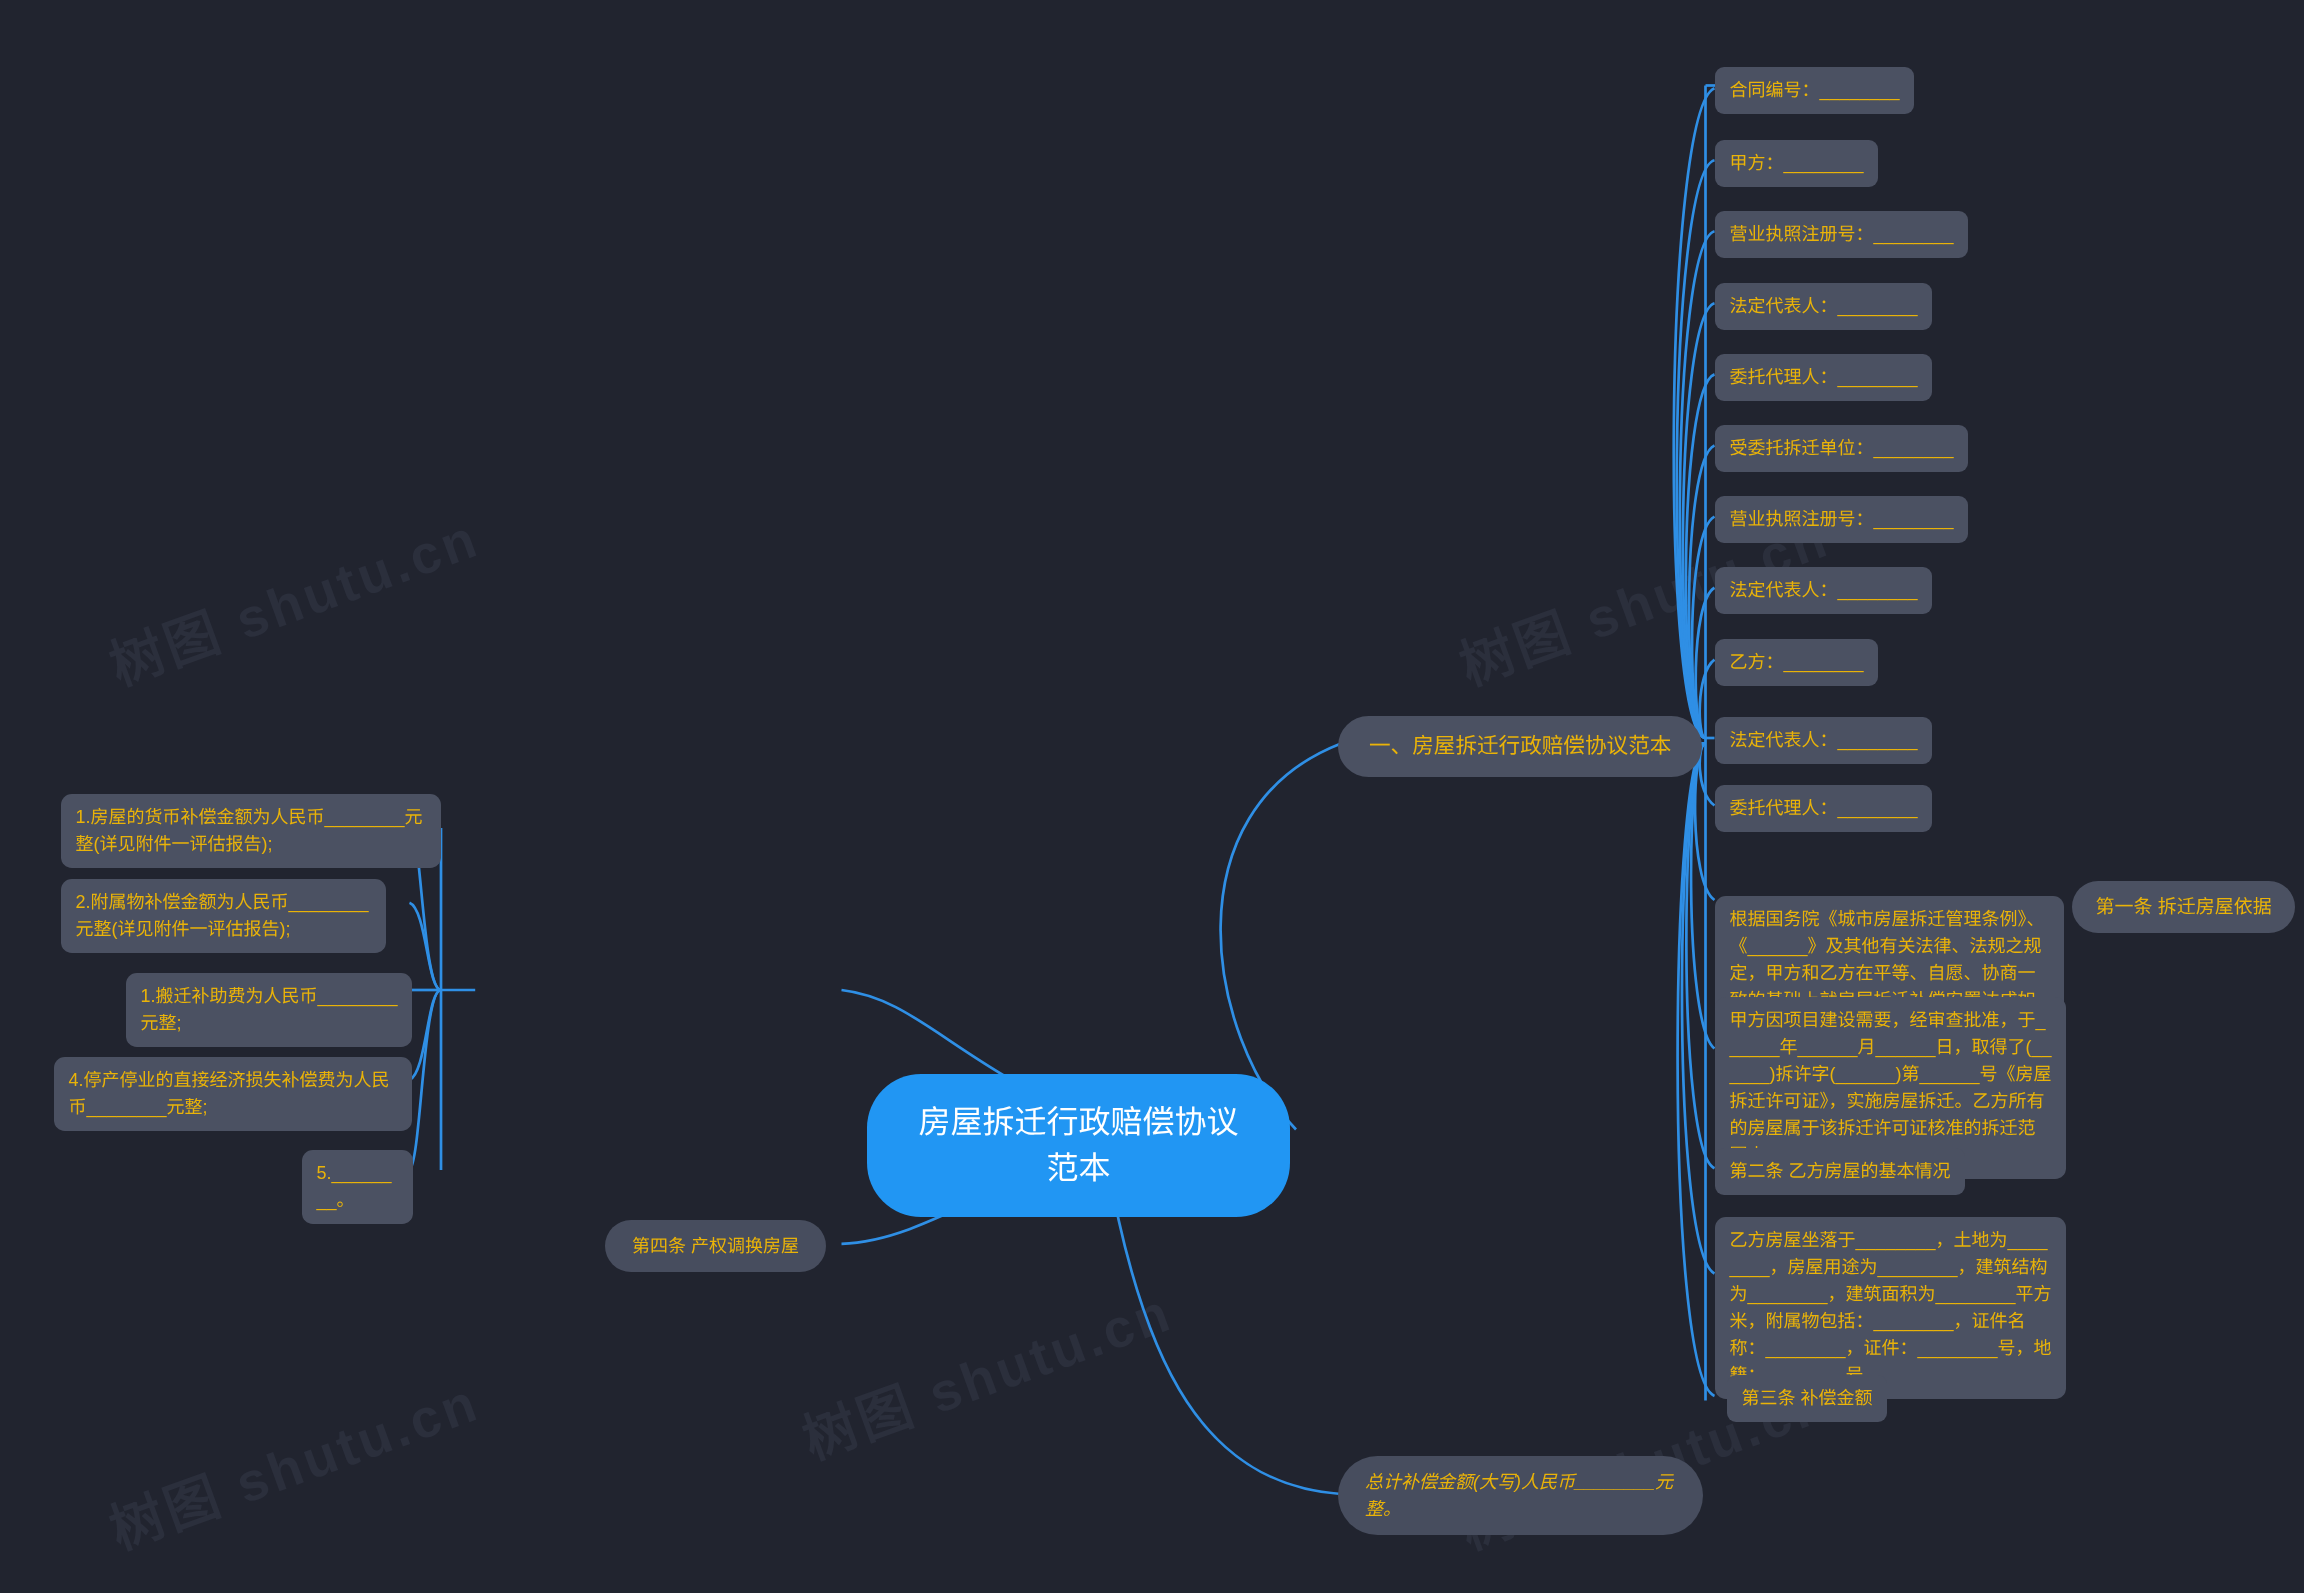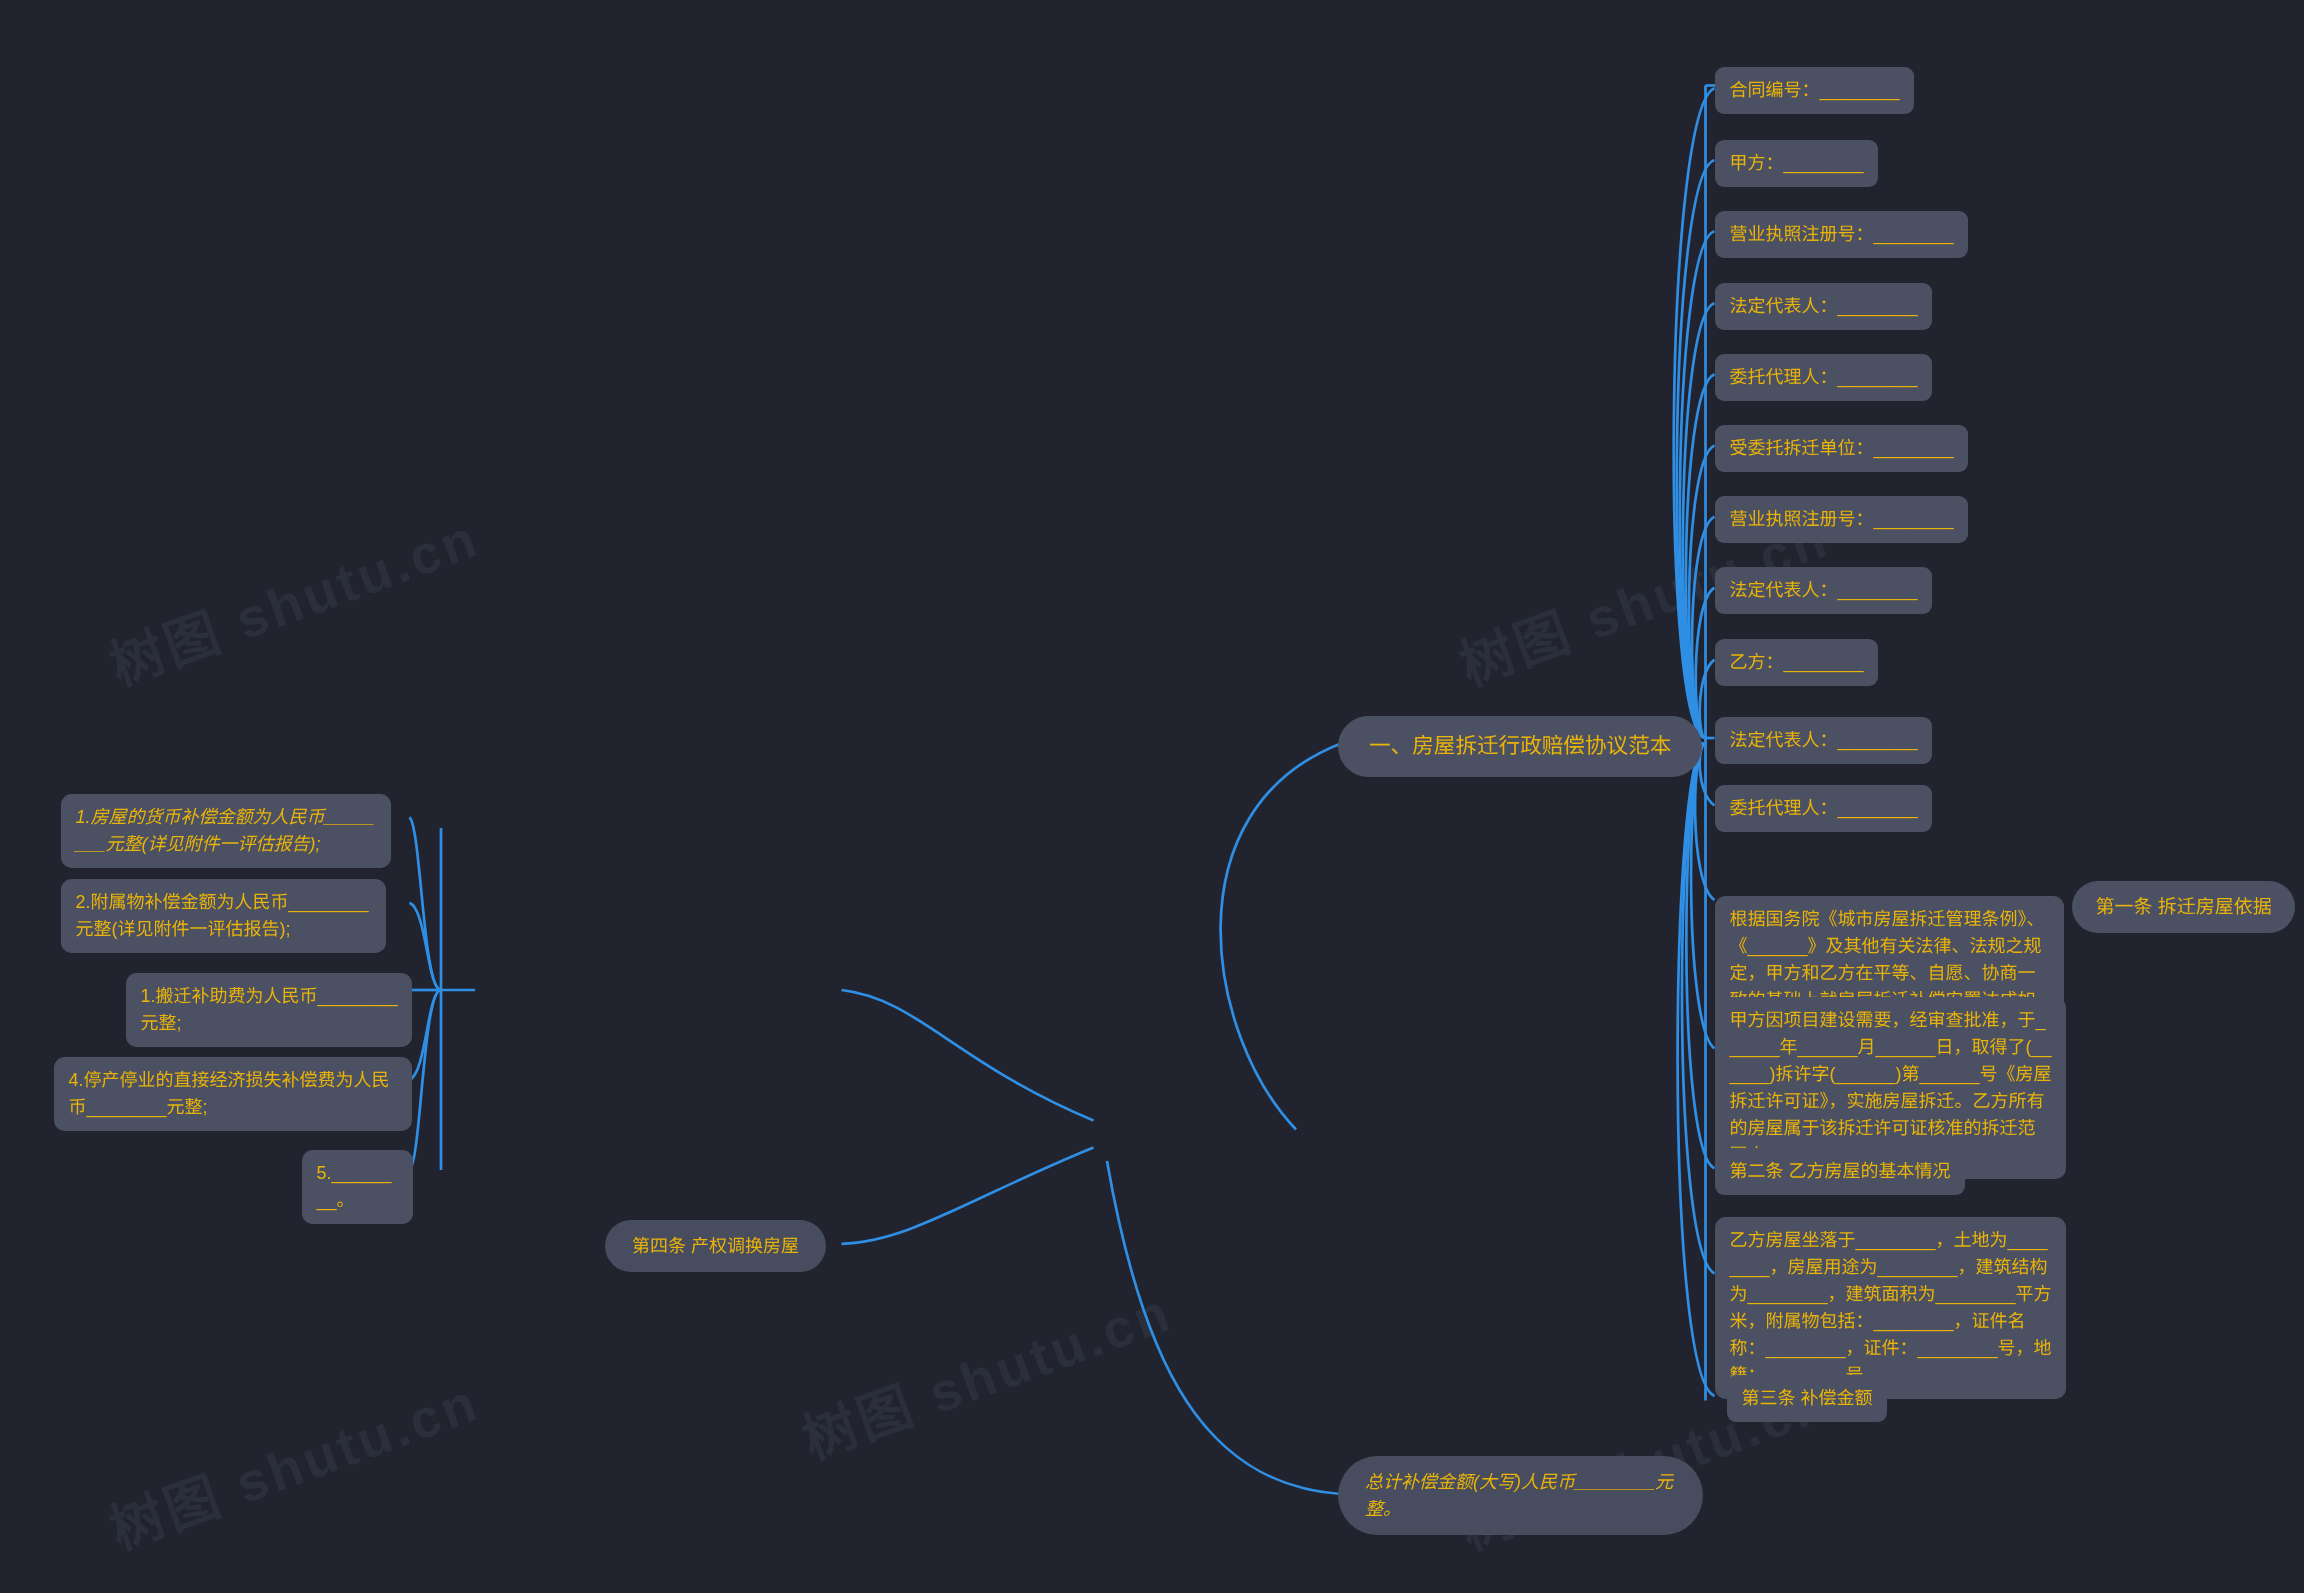--- a/index.html
+++ b/index.html
@@ -139,20 +139,21 @@
     <line x1="528" y1="1100" x2="490" y2="1100"></line>
     <line x1="490" y1="920" x2="490" y2="1300"></line>
 
     <path d="M490,1100 C470,1100 468,920  455,908"></path>
     <path d="M490,1100 C475,1100 474,1010 455,1003"></path>
     <path d="M490,1100 L455,1100"></path>
     <path d="M490,1100 C475,1100 474,1192 455,1200"></path>
     <path d="M490,1100 C470,1100 468,1290 455,1300"></path>
   </svg>
 
+  <div class="node root" style="left:867px; top:1074px; width:423px;">房屋拆迁行政赔偿协议范本</div>
 
   <div class="node topic" style="left:1338px; top:716px;">一、房屋拆迁行政赔偿协议范本</div>
 
   <div class="node sub" style="left:2072px; top:881px;">第一条 拆迁房屋依据</div>
 
   <div class="node" style="left:1715px; top:67px;">合同编号：________</div>
   <div class="node" style="left:1715px; top:140px;">甲方：________</div>
   <div class="node" style="left:1715px; top:211px;">营业执照注册号：________</div>
   <div class="node" style="left:1715px; top:283px;">法定代表人：________</div>
   <div class="node" style="left:1715px; top:354px;">委托代理人：________</div>
@@ -167,21 +168,21 @@
 
   <div class="node para" style="left:1715px; top:997px; width:351px;">甲方因项目建设需要，经审查批准，于______年______月______日，取得了(______)拆许字(______)第______号《房屋拆迁许可证》，实施房屋拆迁。乙方所有的房屋属于该拆迁许可证核准的拆迁范围内。</div>
 
   <div class="node" style="left:1715px; top:1148px;">第二条 乙方房屋的基本情况</div>
 
   <div class="node para" style="left:1715px; top:1217px; width:351px;">乙方房屋坐落于________，土地为________，房屋用途为________，建筑结构为________，建筑面积为________平方米，附属物包括：________，证件名称：________，证件：________号，地籍：________号。</div>
 
   <div class="node" style="left:1715px; top:1375px;margin-left:12px;">第三条 补偿金额</div>
 
 
-  <div class="node para" style="left:61px;  top:794px;  width:330px;font-style:italic;">1.房屋的货币补偿金额为人民币________元整(详见附件一评估报告);</div>
+  <div class="node para" style="left:61px;  top:794px;  width:380px;">1.房屋的货币补偿金额为人民币________元整(详见附件一评估报告);</div>
   <div class="node para" style="left:61px;  top:879px;  width:325px;">2.附属物补偿金额为人民币________元整(详见附件一评估报告);</div>
   <div class="node para" style="left:126px; top:973px; width:286px;">1.搬迁补助费为人民币________元整;</div>
   <div class="node para" style="left:54px;  top:1057px; width:358px;">4.停产停业的直接经济损失补偿费为人民币________元整;</div>
   <div class="node para" style="left:302px; top:1150px; width:111px;">5.________。</div>
 
   <div class="node pill" style="left:605px; top:1220px;">第四条 产权调换房屋</div>
 
   <div class="node pill" style="left:1338px; top:1456px; width:365px;font-style:italic;">总计补偿金额(大写)人民币________元整。</div>
 
 </div>

